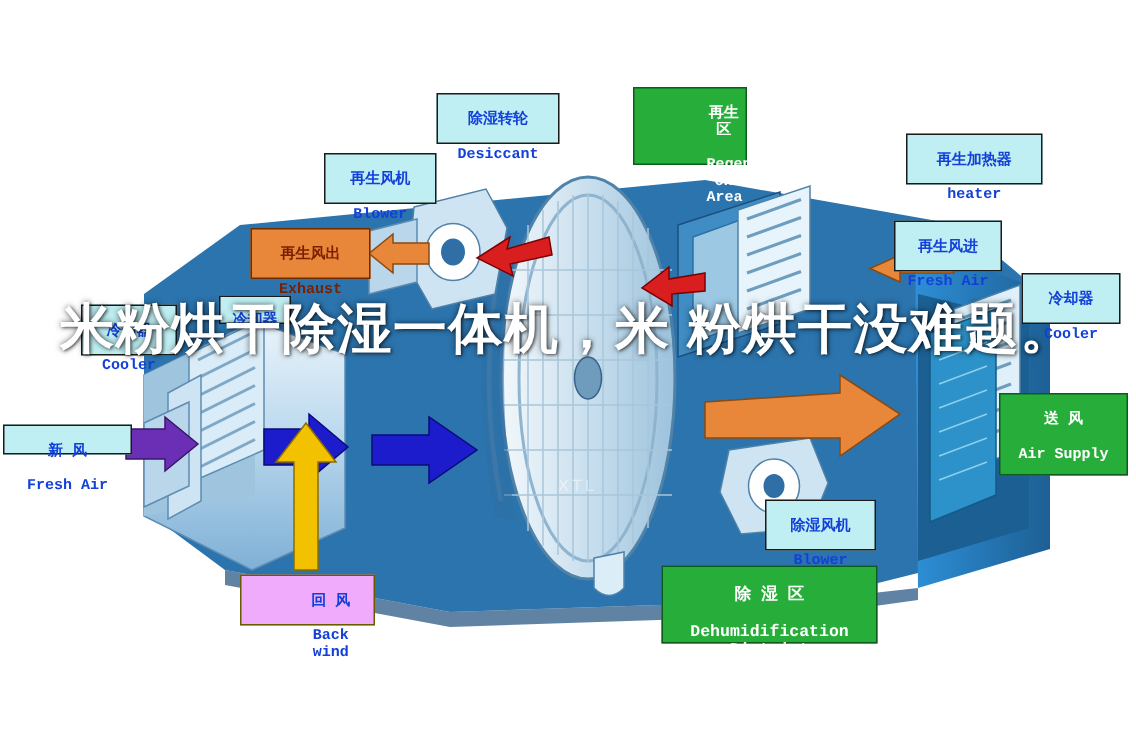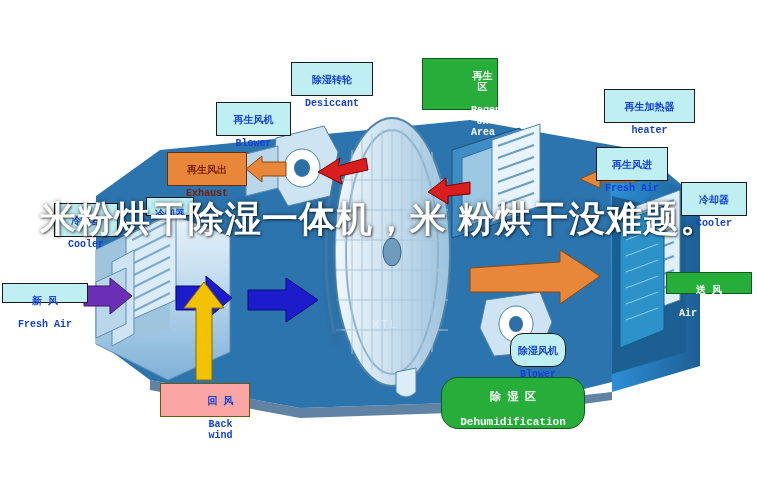--- a/index.html
+++ b/index.html
@@ -29,21 +29,21 @@
     font-family: "Liberation Mono", monospace;
     font-weight: bold;
     text-align: center;
     line-height: 1.12;
     white-space: pre-line;
     padding: 1px 3px;
   }
   .lab-cyan   { background: #bfeff2; color: #1340d8; }
   .lab-green  { background: #27ae3a; color: #ffffff; border-color: #0d5c1b; }
   .lab-orange { background: #e8873a; color: #7a1f00; border-color: #6b2d00; }
-  .lab-yellow { background: #fca5a5; color: #1340d8; border-color: #6b5b00; padding-left: 34px; }
+  .lab-yellow { background: #f0abfc; color: #1340d8; border-color: #6b5b00; padding-left: 34px; }
   .cn  { font-family: Liberation Mono, monospace; }
   .overlay-text {
     position: absolute;
     left: 0;
     top: 196px;
     width: 757px;
     text-align: center;
     font-family: Liberation Sans, sans-serif;
     font-weight: bold;
     font-size: 36px;
@@ -304,36 +304,36 @@
 
   <div class="label lab-cyan" style="left:146px; top:197px; width:48px; height:19px; font-size:10px; padding:0;">
     <div class="cn">冷却器</div>
   </div>
 
   <div class="label lab-cyan" style="left:2px; top:283px; width:86px; height:20px; font-size:10px;">
     <div class="cn">新  风</div>
     <div>Fresh Air</div>
   </div>
 
-  <div class="label lab-green" style="left:666px; top:272px; width:86px; height:22px; font-size:10px;">
+  <div class="label lab-green" style="left:666px; top:262px; width:86px; height:55px; font-size:10px;">
     <div class="cn">送  风</div>
     <div>Air Supply</div>
   </div>
 
-  <div class="label lab-cyan" style="left:510px; top:333px; width:56px; height:34px; font-size:10px;border-radius:13px;">
+  <div class="label lab-cyan" style="left:510px; top:333px; width:74px; height:34px; font-size:10px;">
     <div class="cn">除湿风机</div>
     <div>Blower</div>
   </div>
 
   <div class="label lab-yellow" style="left:160px; top:383px; width:90px; height:34px; font-size:10px;">
     <div class="cn">回  风</div>
     <div>Back wind</div>
   </div>
 
-  <div class="label lab-green" style="left:441px; top:377px; width:144px; height:52px; font-size:11px;border-radius:17px;">
+  <div class="label lab-green" style="left:441px; top:377px; width:144px; height:52px; font-size:11px;">
     <div class="cn">除 湿 区</div>
     <div>Dehumidification
 District</div>
   </div>
 
   <div class="wm" style="left:372px; top:318px;">XTL</div>
 
   <div class="overlay-text">米粉烘干除湿一体机，米
 粉烘干没难题。</div>
 

